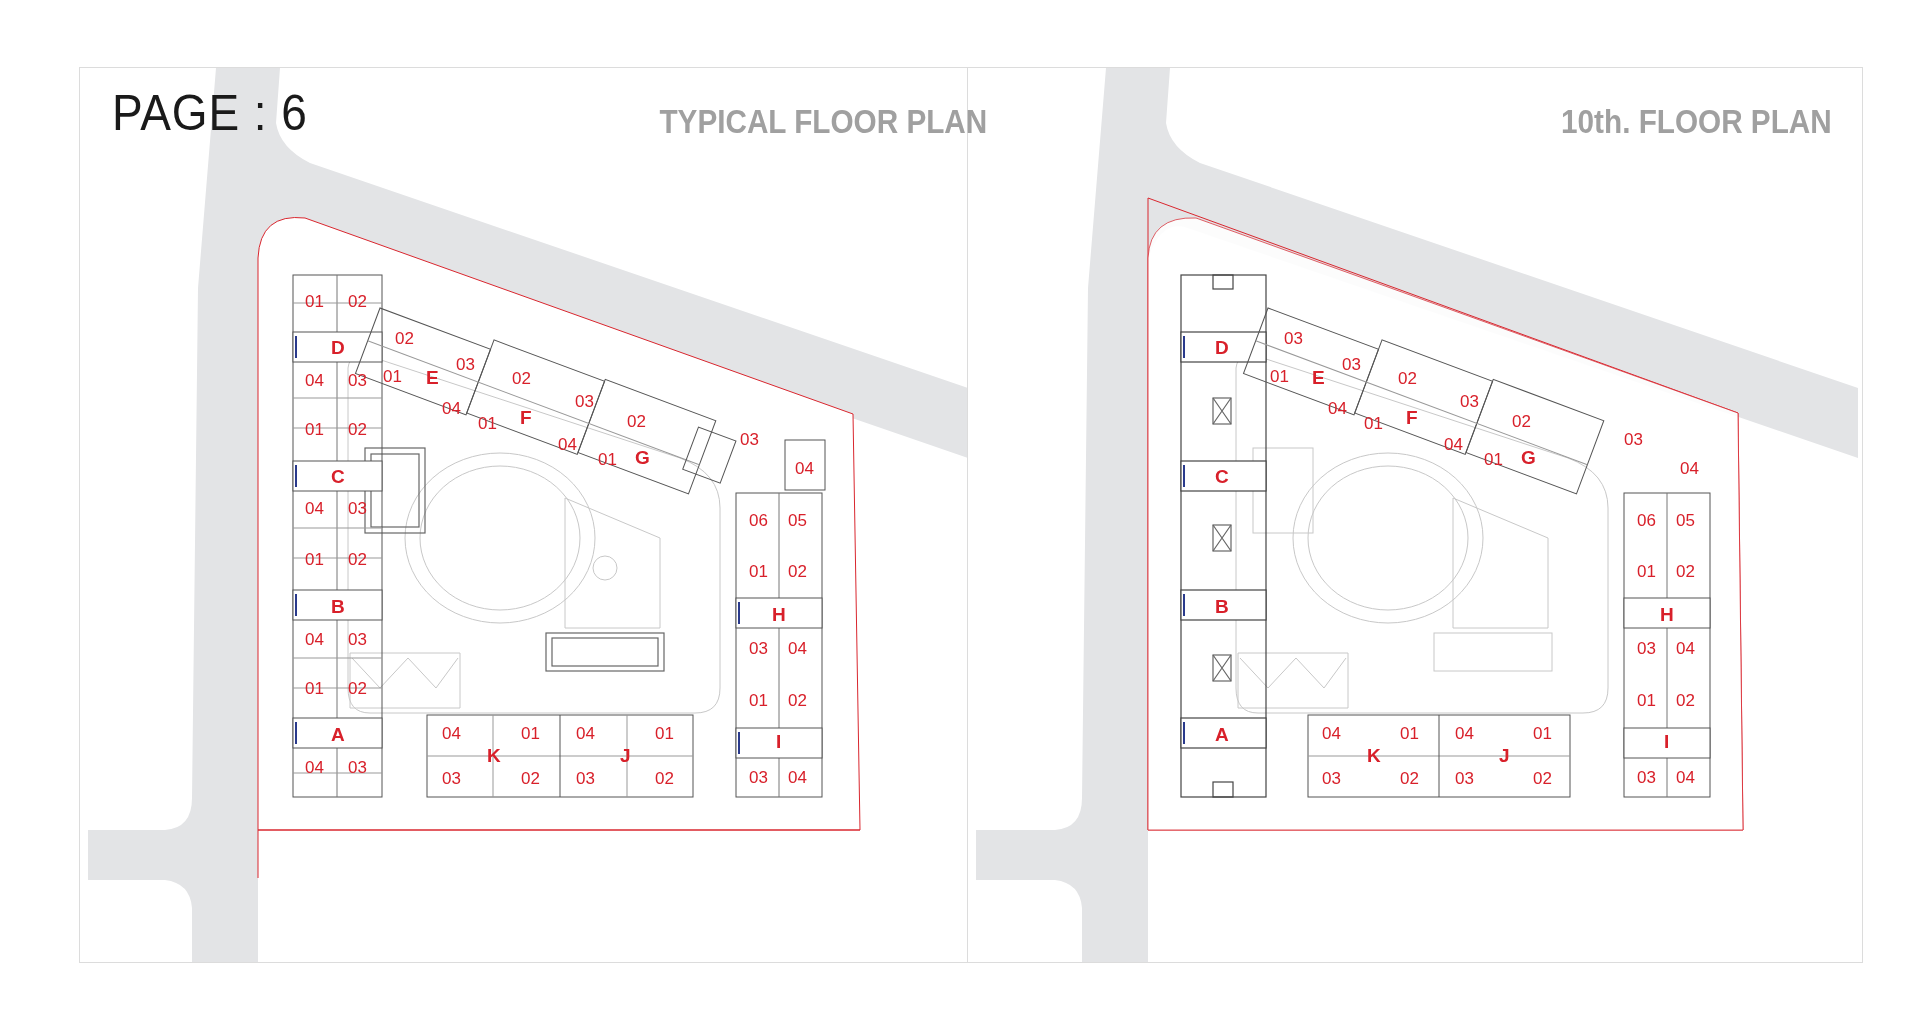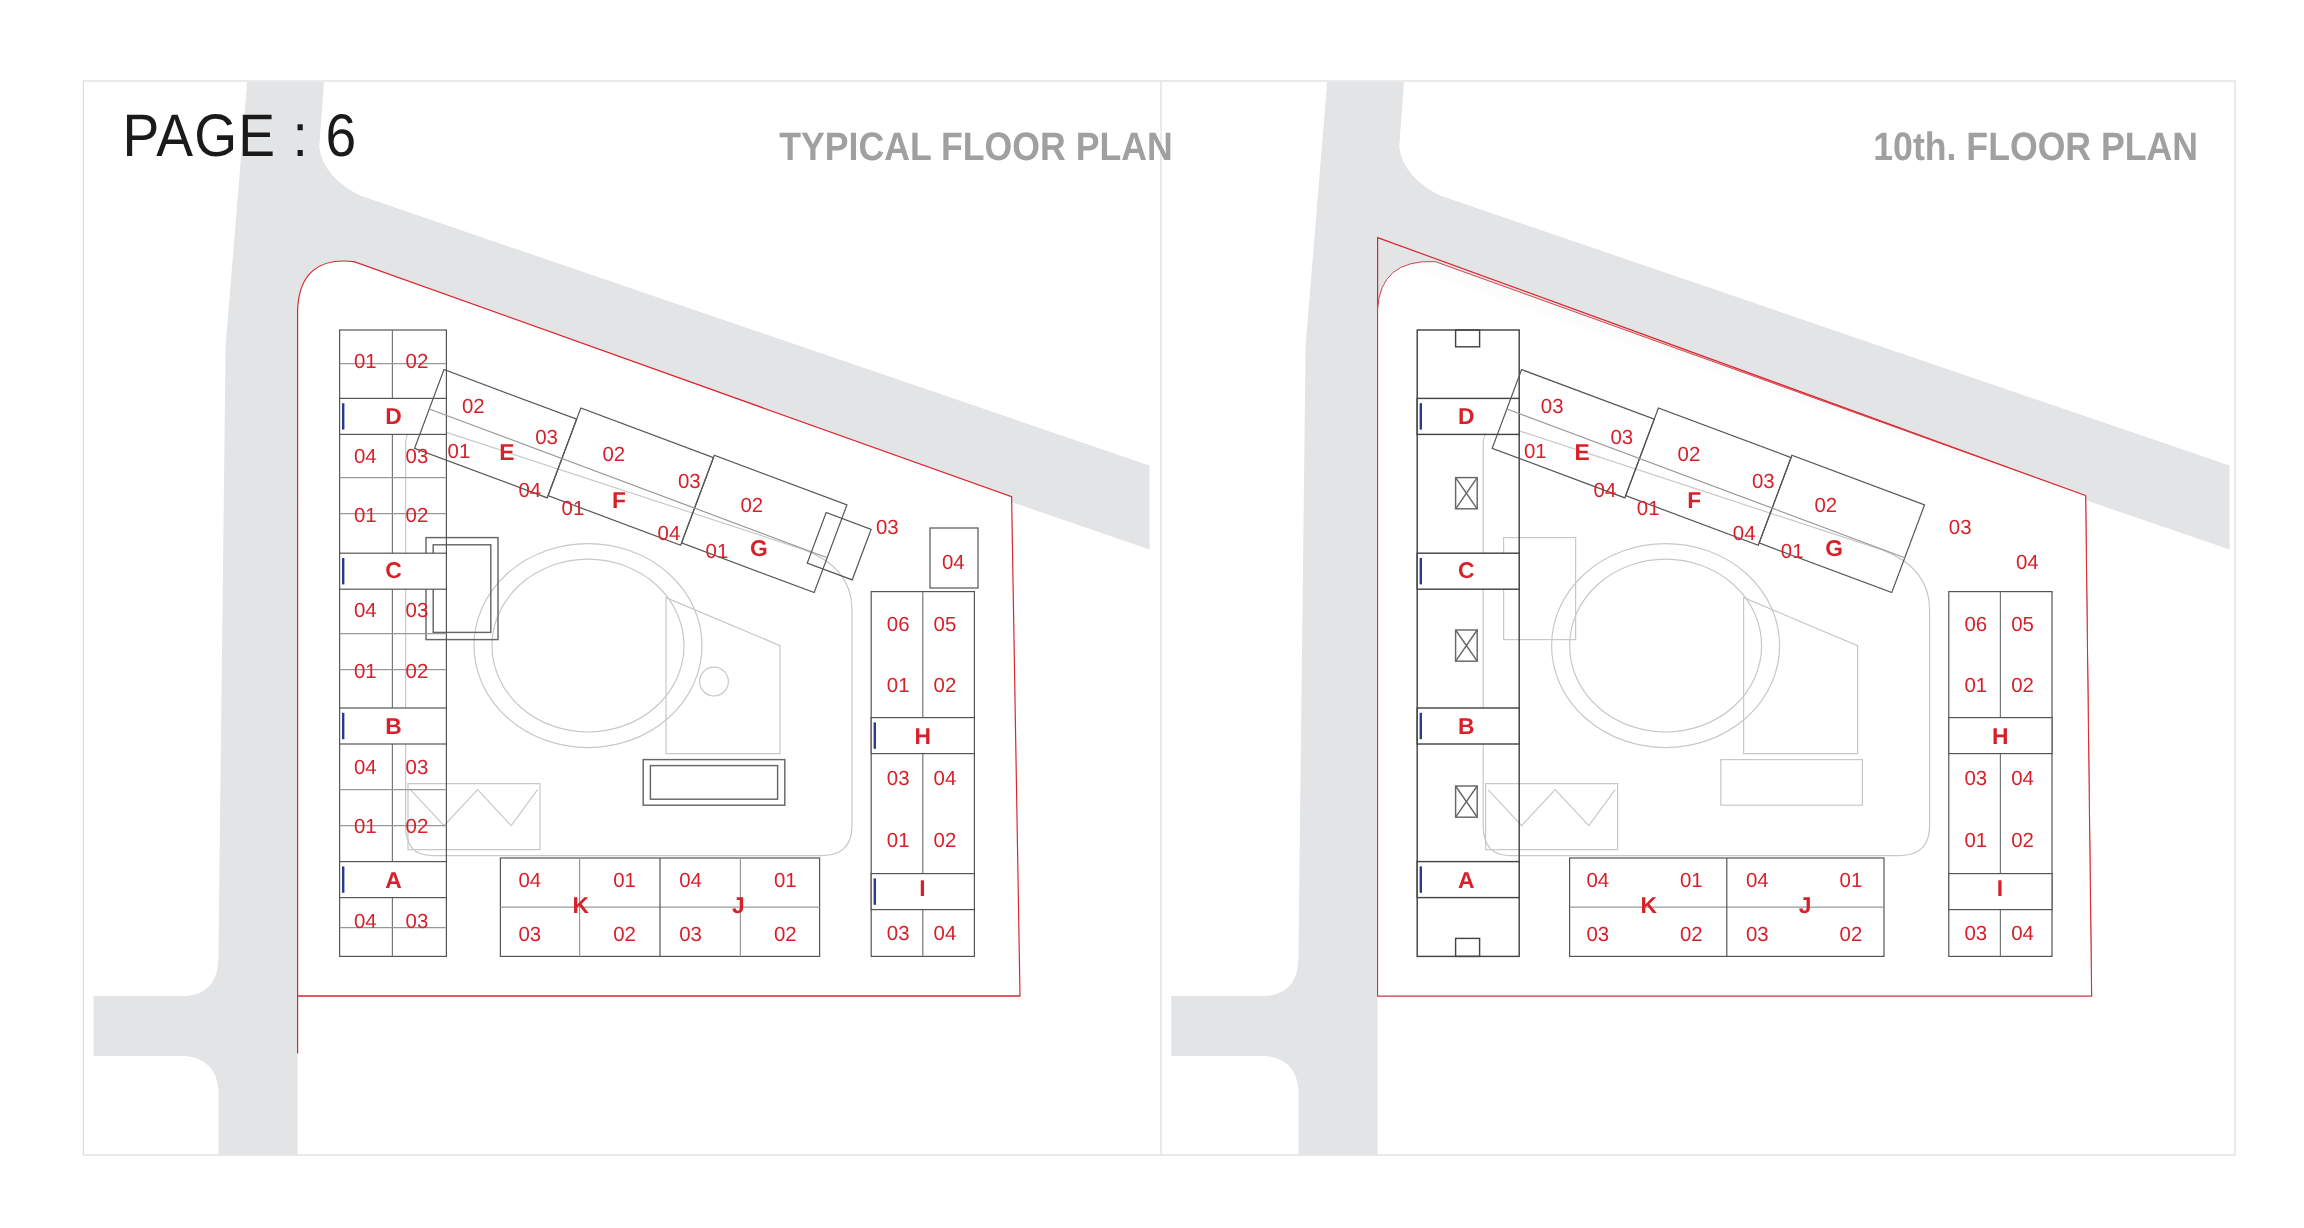--- a/index.html
+++ b/index.html
@@ -1,18 +1,18 @@
 <!DOCTYPE html>
 <html><head>
 <meta charset="utf-8">
 <style>
   html,body{margin:0;padding:0;background:#ffffff;}
   body{width:1920px;height:1023px;position:relative;overflow:hidden;font-family:"Liberation Sans",sans-serif;}
   .panel{position:absolute;top:67px;height:896px;border:1px solid #dcdcdc;background:#fff;overflow:hidden;box-sizing:border-box;}
-  #panel-left{left:69px;width:942px;}
+  #panel-left{left:79px;width:942px;}
   #panel-right{left:967px;width:896px;}
   .panel svg.site{position:absolute;left:0;top:0;}
   .page-label{position:absolute;left:32px;top:16px;font-size:50px;color:#1a1a1a;letter-spacing:1px;font-family:"Liberation Sans",sans-serif;z-index:5;transform:scaleX(0.92);transform-origin:left top;}
   .plan-title{position:absolute;top:35px;font-size:33px;font-weight:bold;color:#a0a0a0;z-index:5;white-space:nowrap;transform:scaleX(0.9);transform-origin:right top;}
   #panel-left .plan-title{right:33px;}
   #panel-right .plan-title{right:30px;}
   .unit{position:absolute;font-size:17px;color:#d8202a;font-family:"Liberation Sans",sans-serif;line-height:1;z-index:4;}
   .wing{position:absolute;font-size:19px;font-weight:bold;color:#d8202a;z-index:4;line-height:1;}
   .watermark{position:absolute;z-index:6;pointer-events:none;white-space:nowrap;font-family:"Liberation Sans",sans-serif;}
   .wm-main{left:162px;top:432px;font-size:96px;font-weight:bold;letter-spacing:2px;opacity:0.35;}

